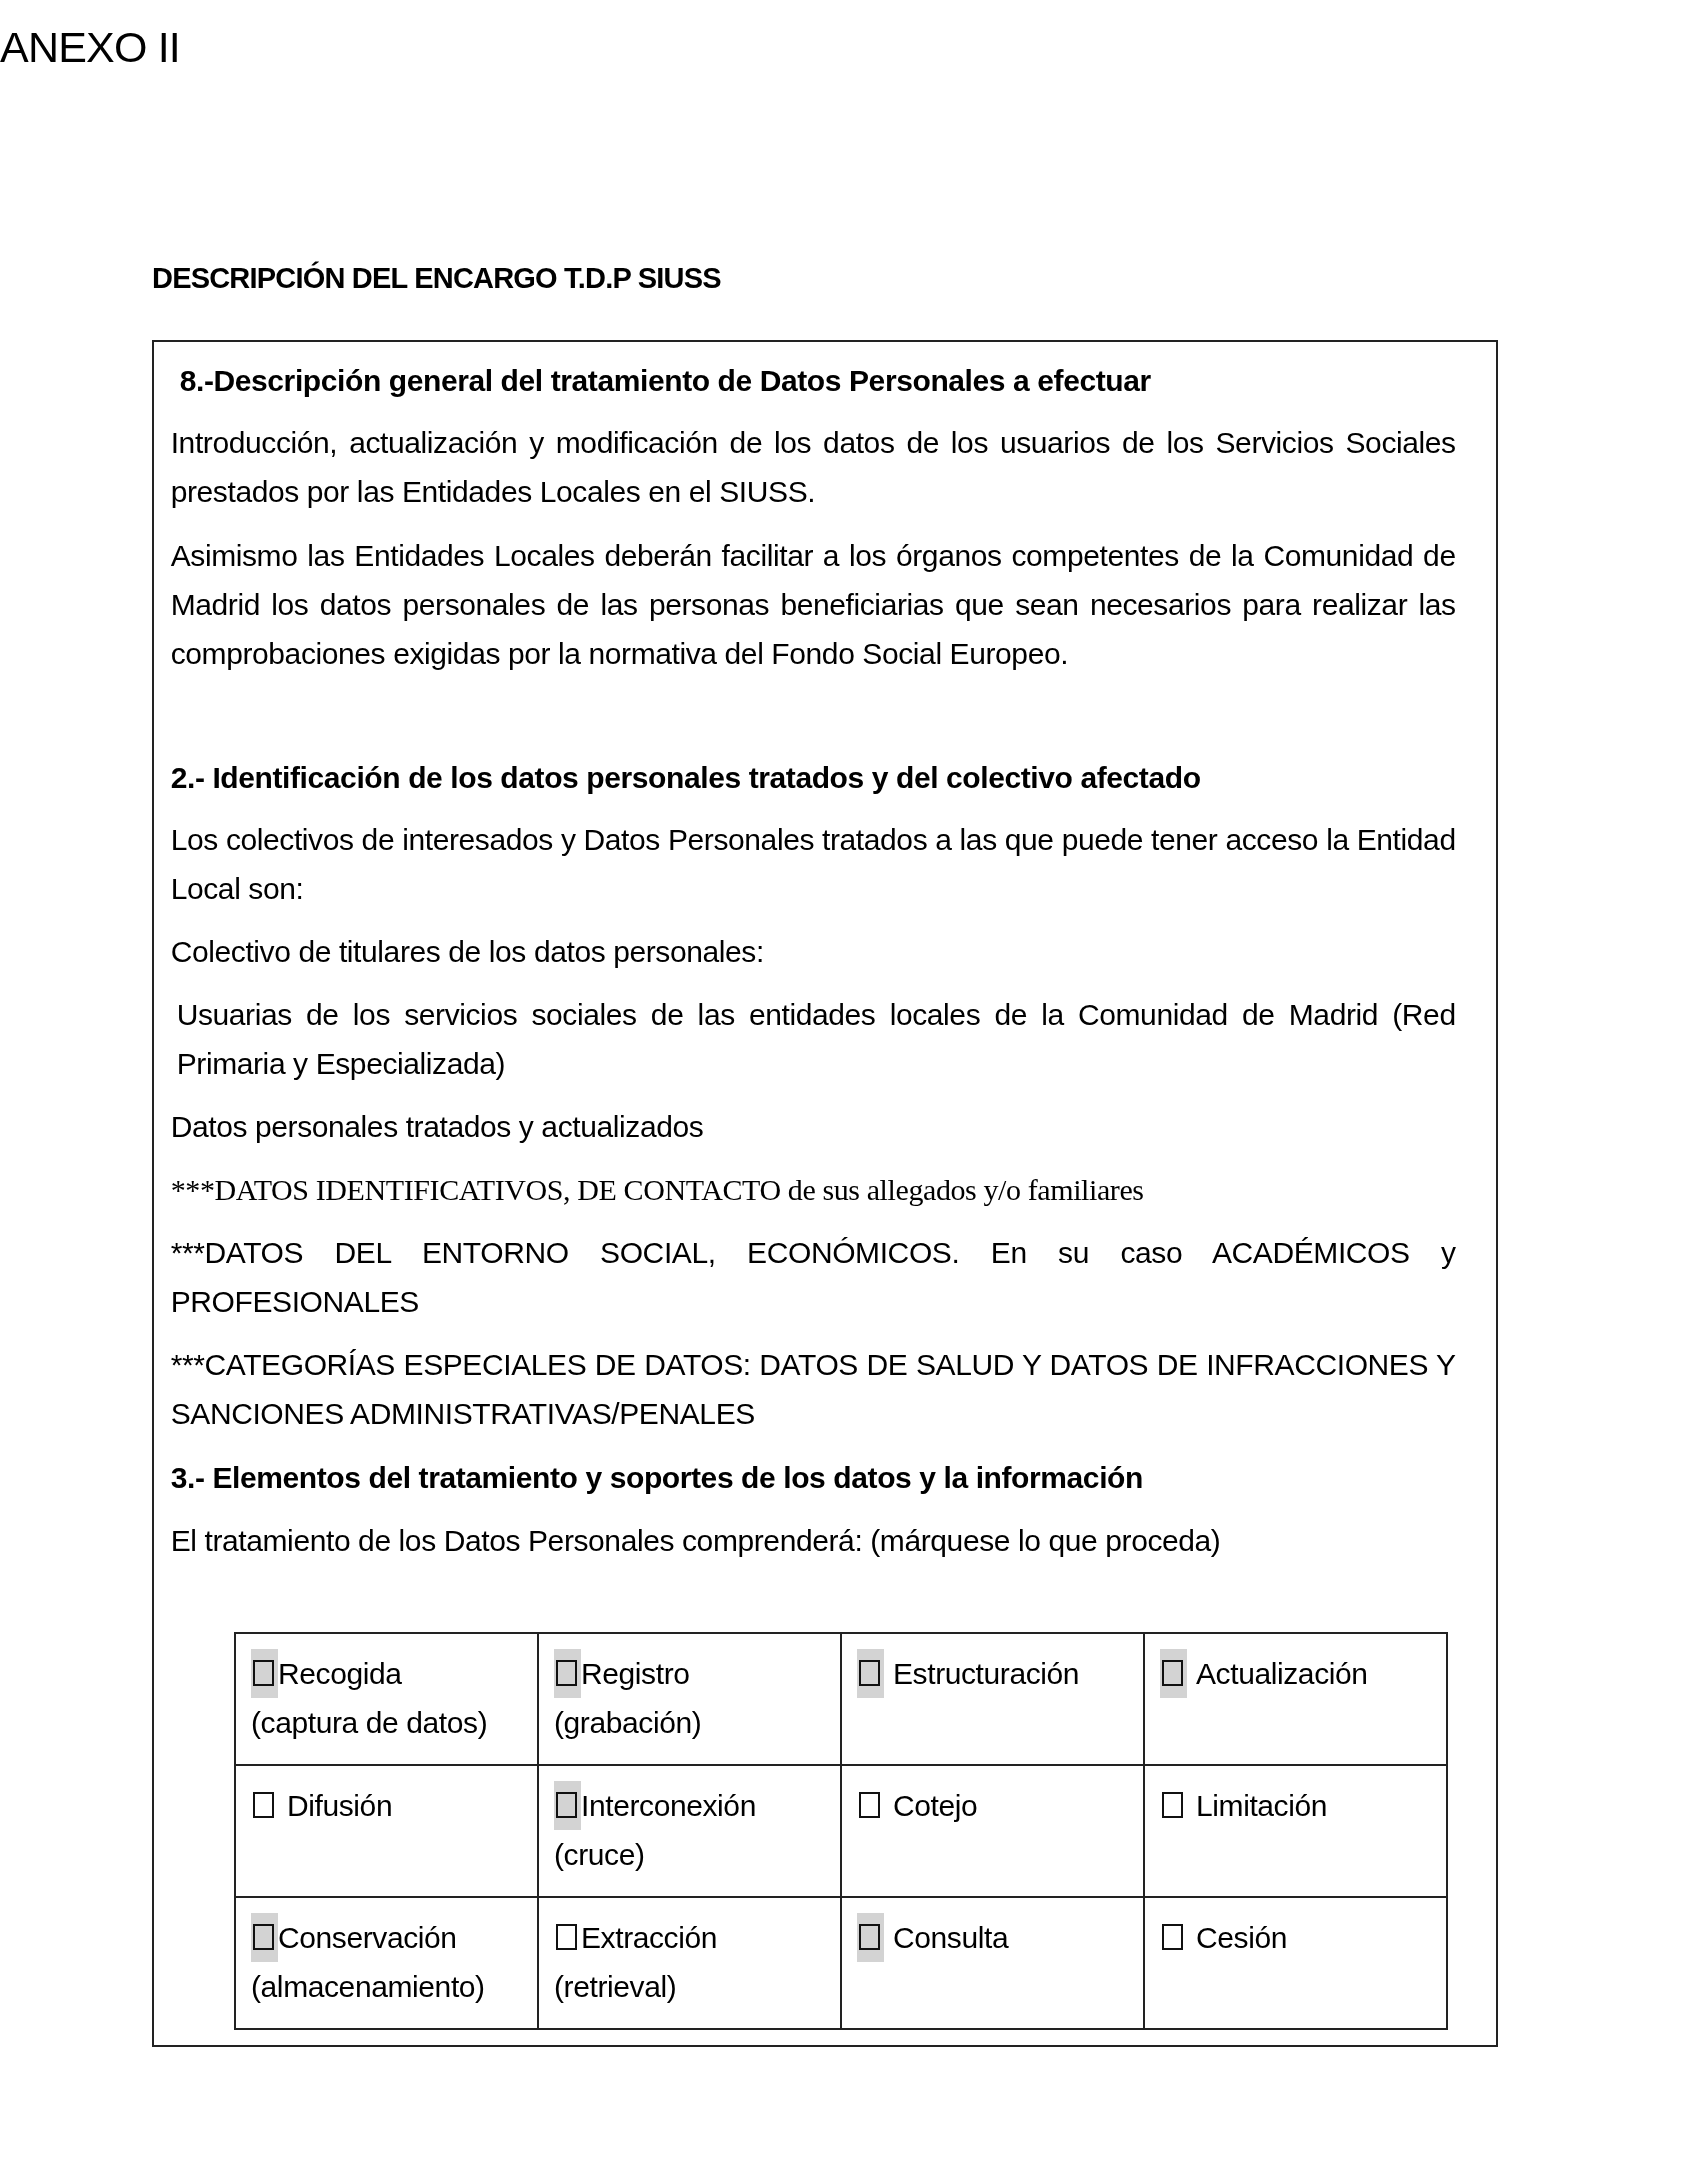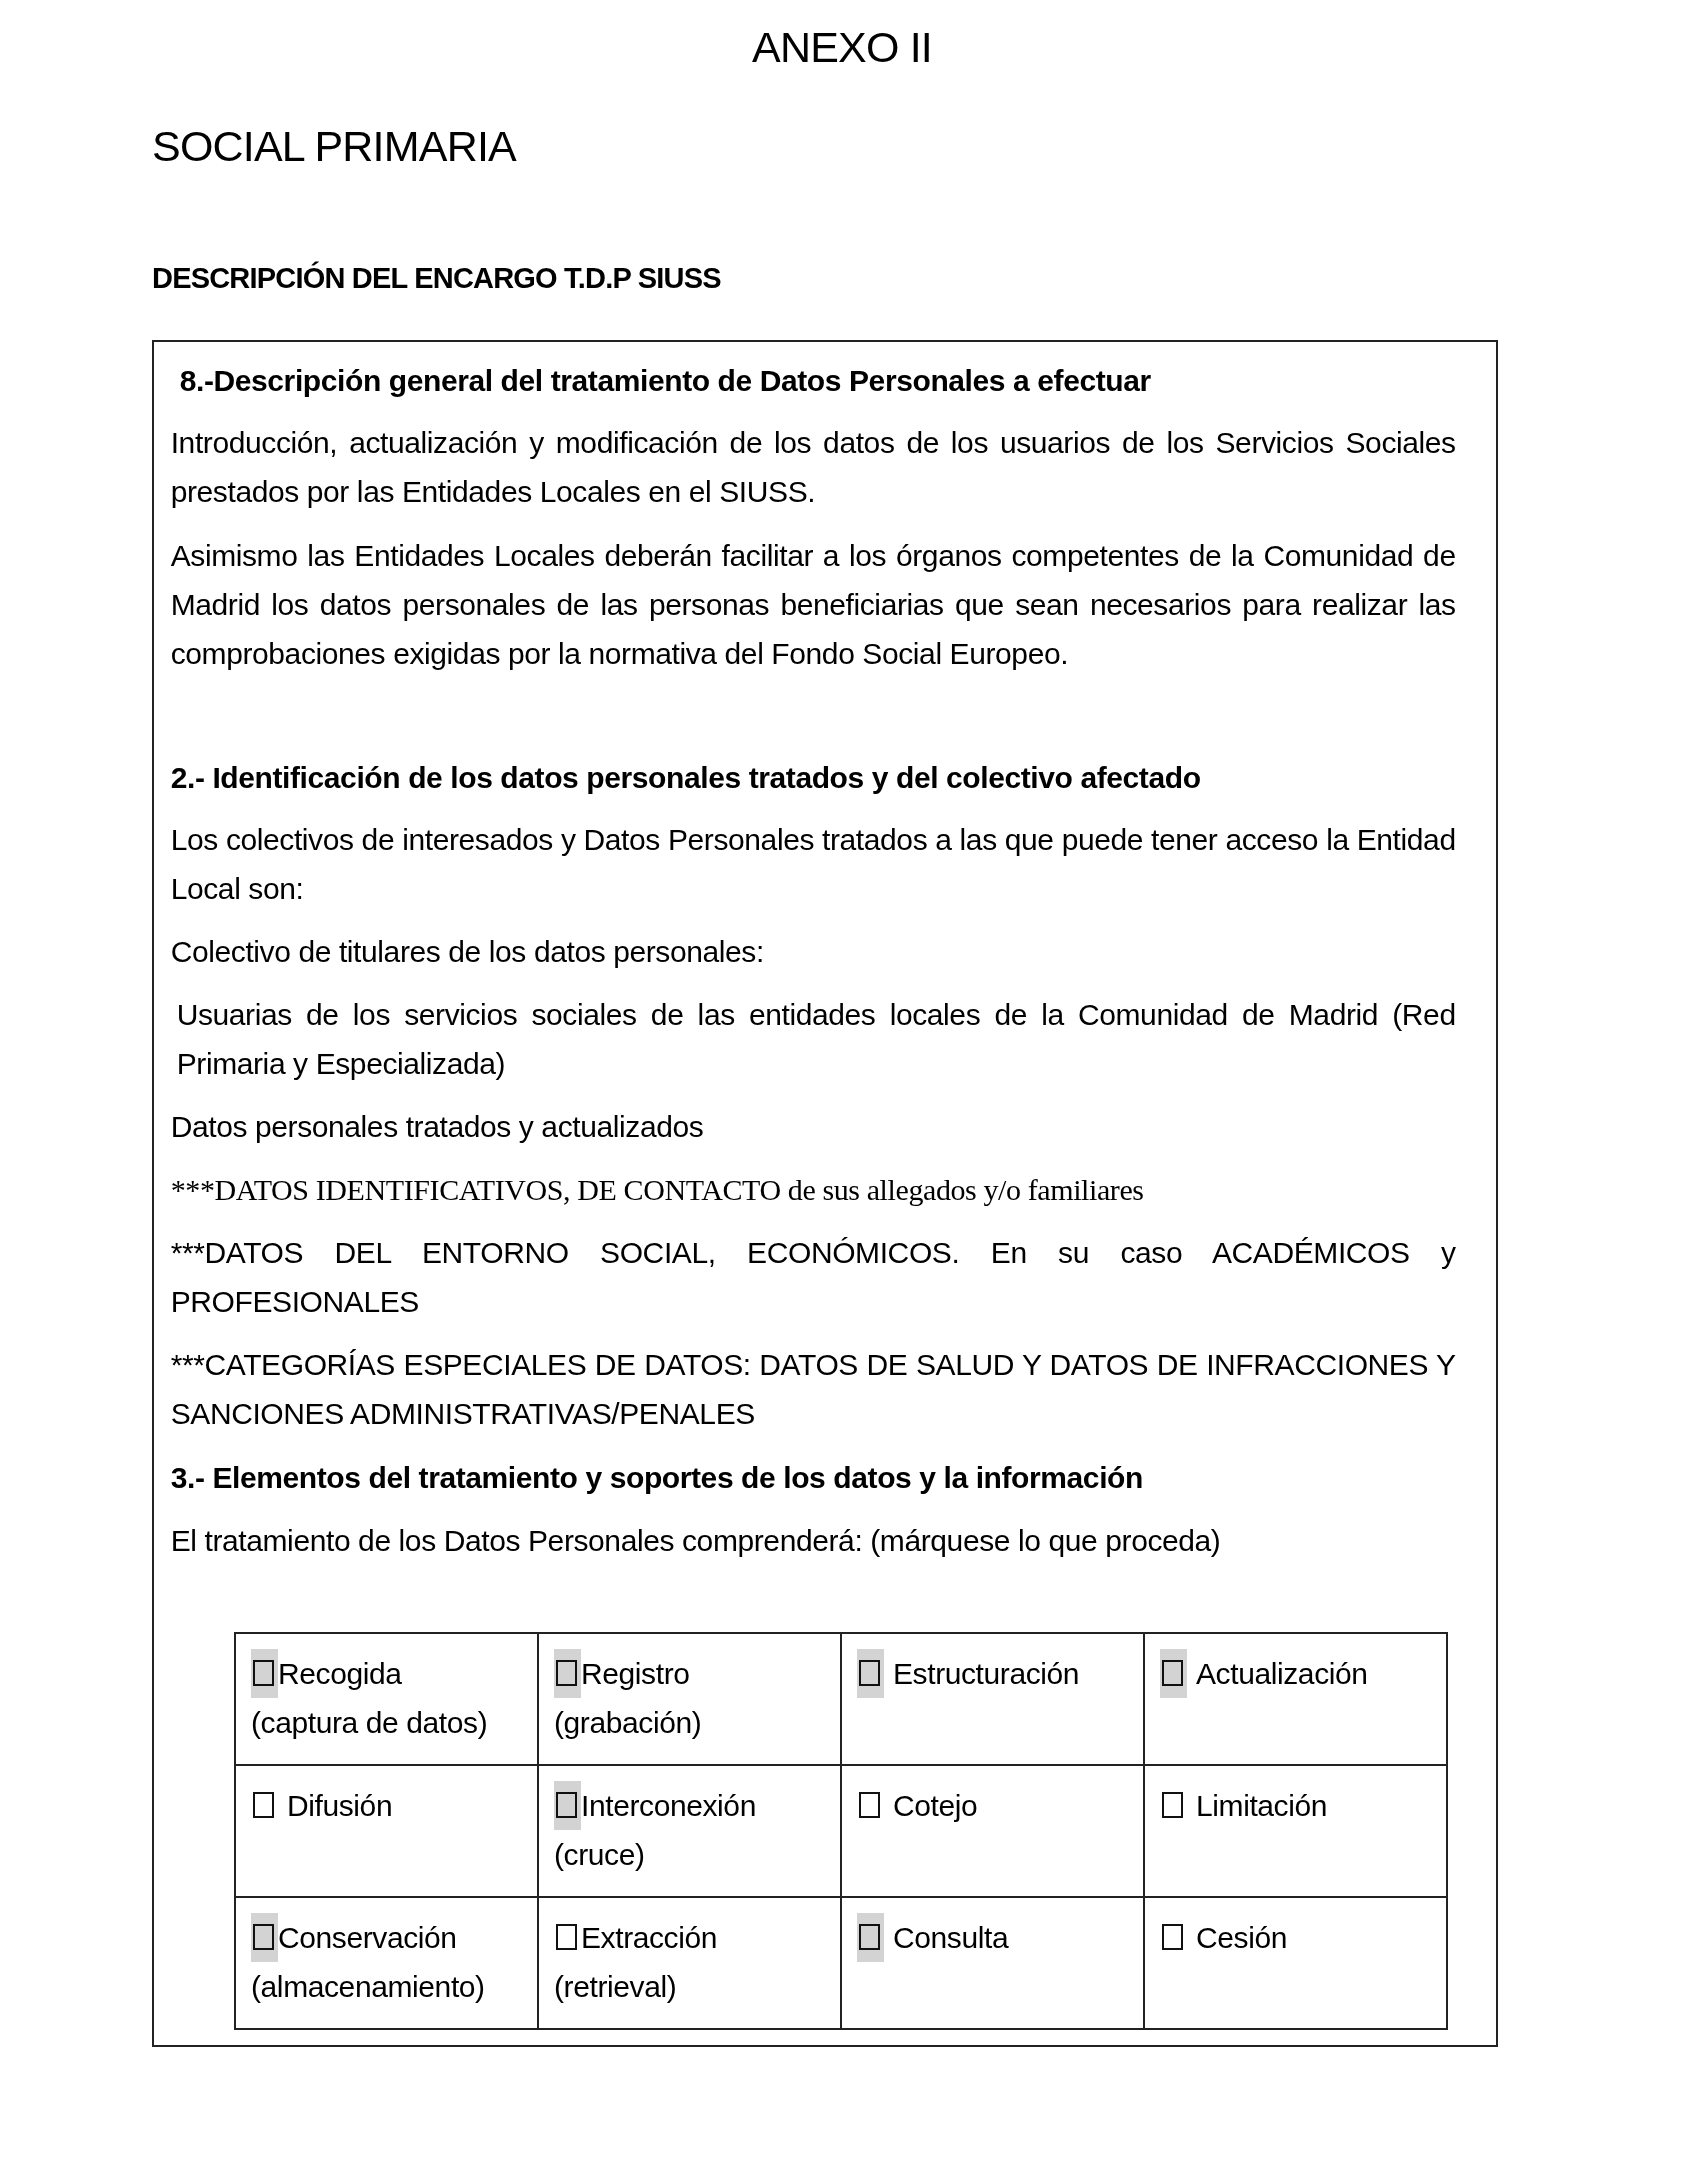--- a/index.html
+++ b/index.html
@@ -1,21 +1,21 @@
 <!DOCTYPE html>
 <html style="font-size:12px"><head>
   <meta charset="utf-8">
   <style>
     html, body { margin: 0; padding: 0; background: #ffffff; }
     body {
       width: 1688px; height: 2183px; position: relative; overflow: hidden;
       font-family: "Liberation Sans", sans-serif; color: #000;
     }
     .page-title {
-      position: absolute; top: 23px; left: 0; width: 1684px; text-align: center;
+      position: absolute; top: 23px; left: 0; width: 1684px; 
       font-size: 43px; letter-spacing: -0.8px;
     }
     .doc-title {
       position: absolute; top: 114px; left: 152px; width: 1346px;
       font-size: 43px; line-height: 65px; text-align: justify; text-align-last: left;
       letter-spacing: -0.8px;
     }
     .doc-title .line1 { display: block; text-align: justify; text-align-last: justify; }
     .doc-title .line2 { display: block; }
     .subtitle {
@@ -49,21 +49,20 @@
     .chk-wrap { display: inline-block; padding: 0 1.5px; }
     .chk-wrap.marked { background: #d3d3d3; }
     .gap { display: inline-block; width: 9px; }
   </style>
 </head>
 <body>
 
 <div class="page-title">ANEXO II</div>
 
 <div class="doc-title">
-  <span class="line2">SOCIAL PRIMARIA</span>
 </div>
 
 <div class="subtitle">DESCRIPCIÓN DEL ENCARGO T.D.P SIUSS</div>
 
 <div class="box">
   <div class="content">
 
     <div class="block" style="top:13.7px;">
       <p class="h" style="padding-left:9px;">8.-Descripción general del tratamiento de Datos Personales a efectuar</p>
     </div>

